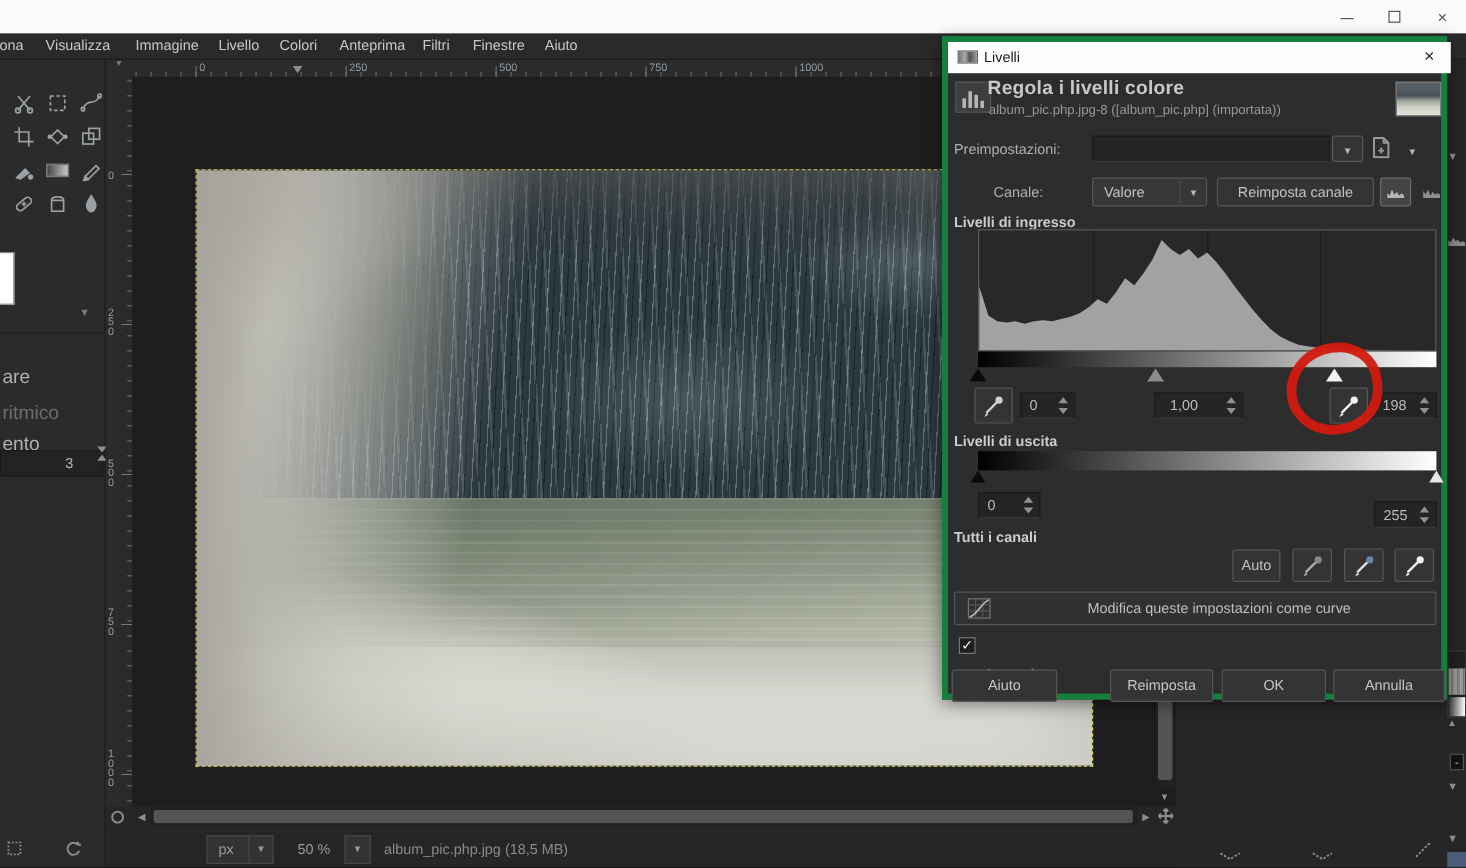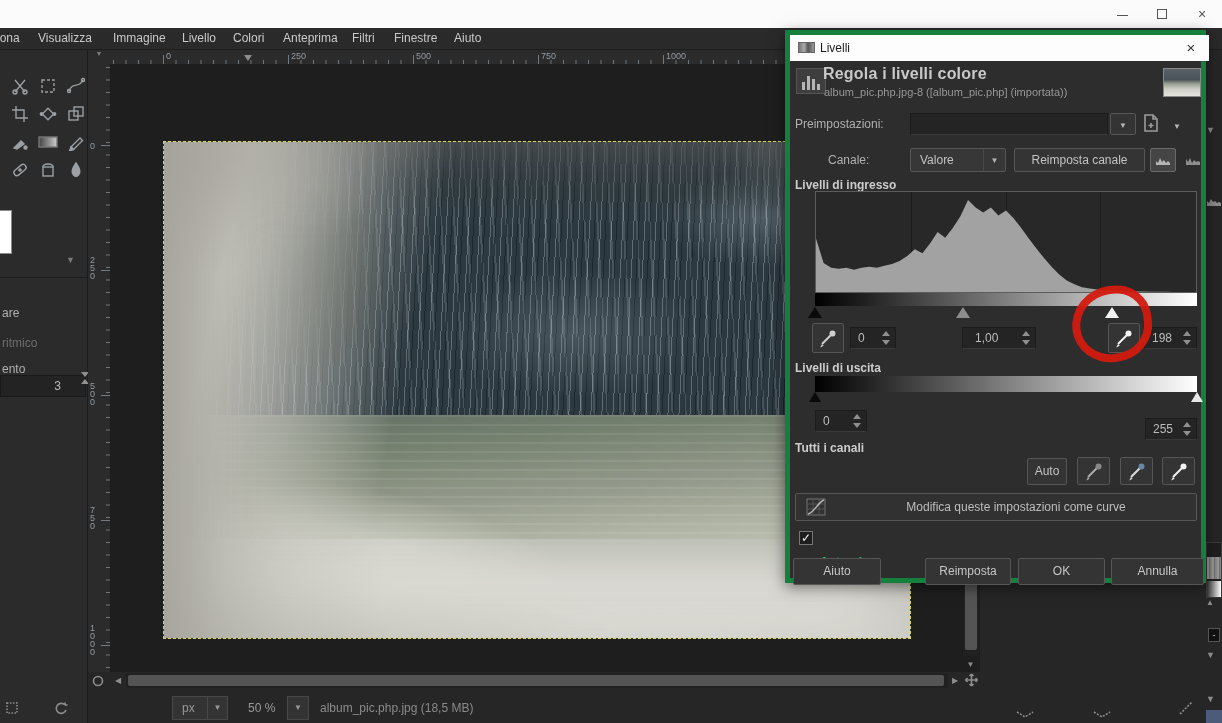--- a/index.html
+++ b/index.html
@@ -21,21 +21,21 @@
   .menubar { left:0; top:28px; width:1222px; height:22px; background:#2a2a2a; border-bottom:1px solid #1d1d1d; }
   .menuitem { position:absolute; top:3px; color:#c9c9c9; font-size:12px; white-space:nowrap; }
 
   
   .toolbox { left:0; top:50px; width:88px; height:673px; background:#2b2b2b; border-right:1px solid #1c1c1c; }
   .tool { position:absolute; width:24px; height:24px; display:flex; align-items:center; justify-content:center; }
   .tool svg { stroke:#9aa0a4; fill:none; stroke-width:1.4; }
   .swatch-white { position:absolute; left:-2px; top:160px; width:14px; height:44px; background:#ffffff; border:1px solid #8a8a8a; }
   .tb-chevron { position:absolute; left:66px; top:205px; color:#7a7a7a; font-size:9px; }
   .tb-divider { position:absolute; left:0; top:227px; width:88px; height:1px; background:#1e1e1e; }
-  .opt-line { position:absolute; left:2px; color:#b0b0b0; font-size:12px; white-space:nowrap; }
+  .opt-line { position:absolute; left:2px; color:#b0b0b0; font-size:16px; white-space:nowrap; }
   .opt-dim { color:#6d6d6d; }
   .opt-spin { position:absolute; left:0; top:325px; width:86px; height:22px; background:#232323; border:1px solid #191919; color:#b9b9b9; font-size:12px; }
   .opt-spin .val { position:absolute; right:24px; top:3px; }
   .tb-foot { position:absolute; bottom:4px; color:#777; }
 
   
   .ruler-corner { left:88px; top:50px; width:22px; height:14px; background:#2b2b2b; color:#7b7b7b; font-size:7px; text-align:center; }
   .hruler { left:110px; top:50px; width:870px; height:14px; background:#2b2b2b;
     background-image:linear-gradient(90deg,#707a80 0 1px,transparent 1px),linear-gradient(90deg,#707a80 0 1px,transparent 1px);
     background-size:12.5px 4px,125px 9px; background-repeat:repeat-x; background-position:3px bottom,53px bottom; }

